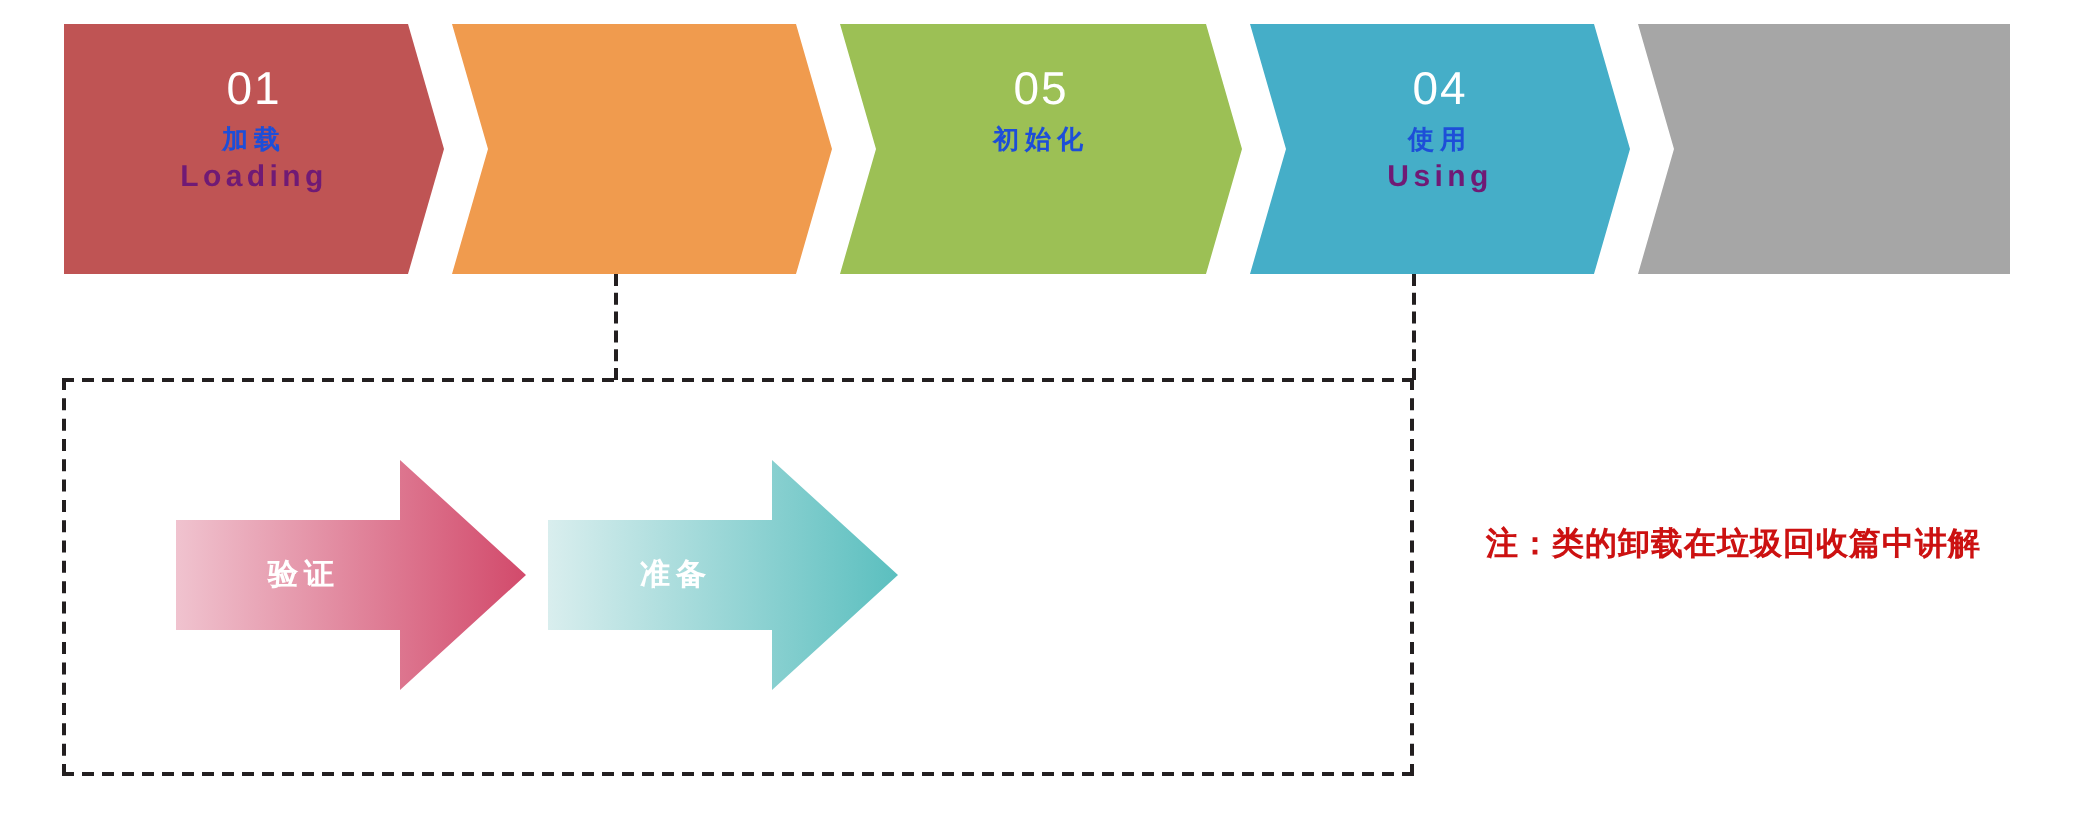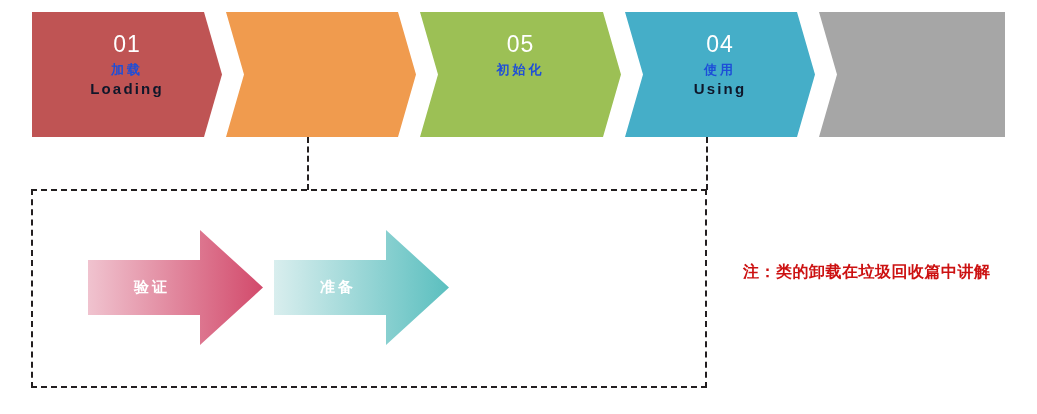--- a/index.html
+++ b/index.html
@@ -62,21 +62,21 @@
     letter-spacing: 3px;
     line-height: 1.1;
     color: #1d4ed8;
   }
   .phase-en {
     margin-top: 3px;
     font-size: 15px;
     font-weight: bold;
     letter-spacing: 2.2px;
     line-height: 1.15;
-    color: #0f172a;
+    color: #701a75;
   }
 
   
   .connector {
     position: absolute;
     width: 0;
     border-left: 2px dashed #231f20;
   }
 
   

